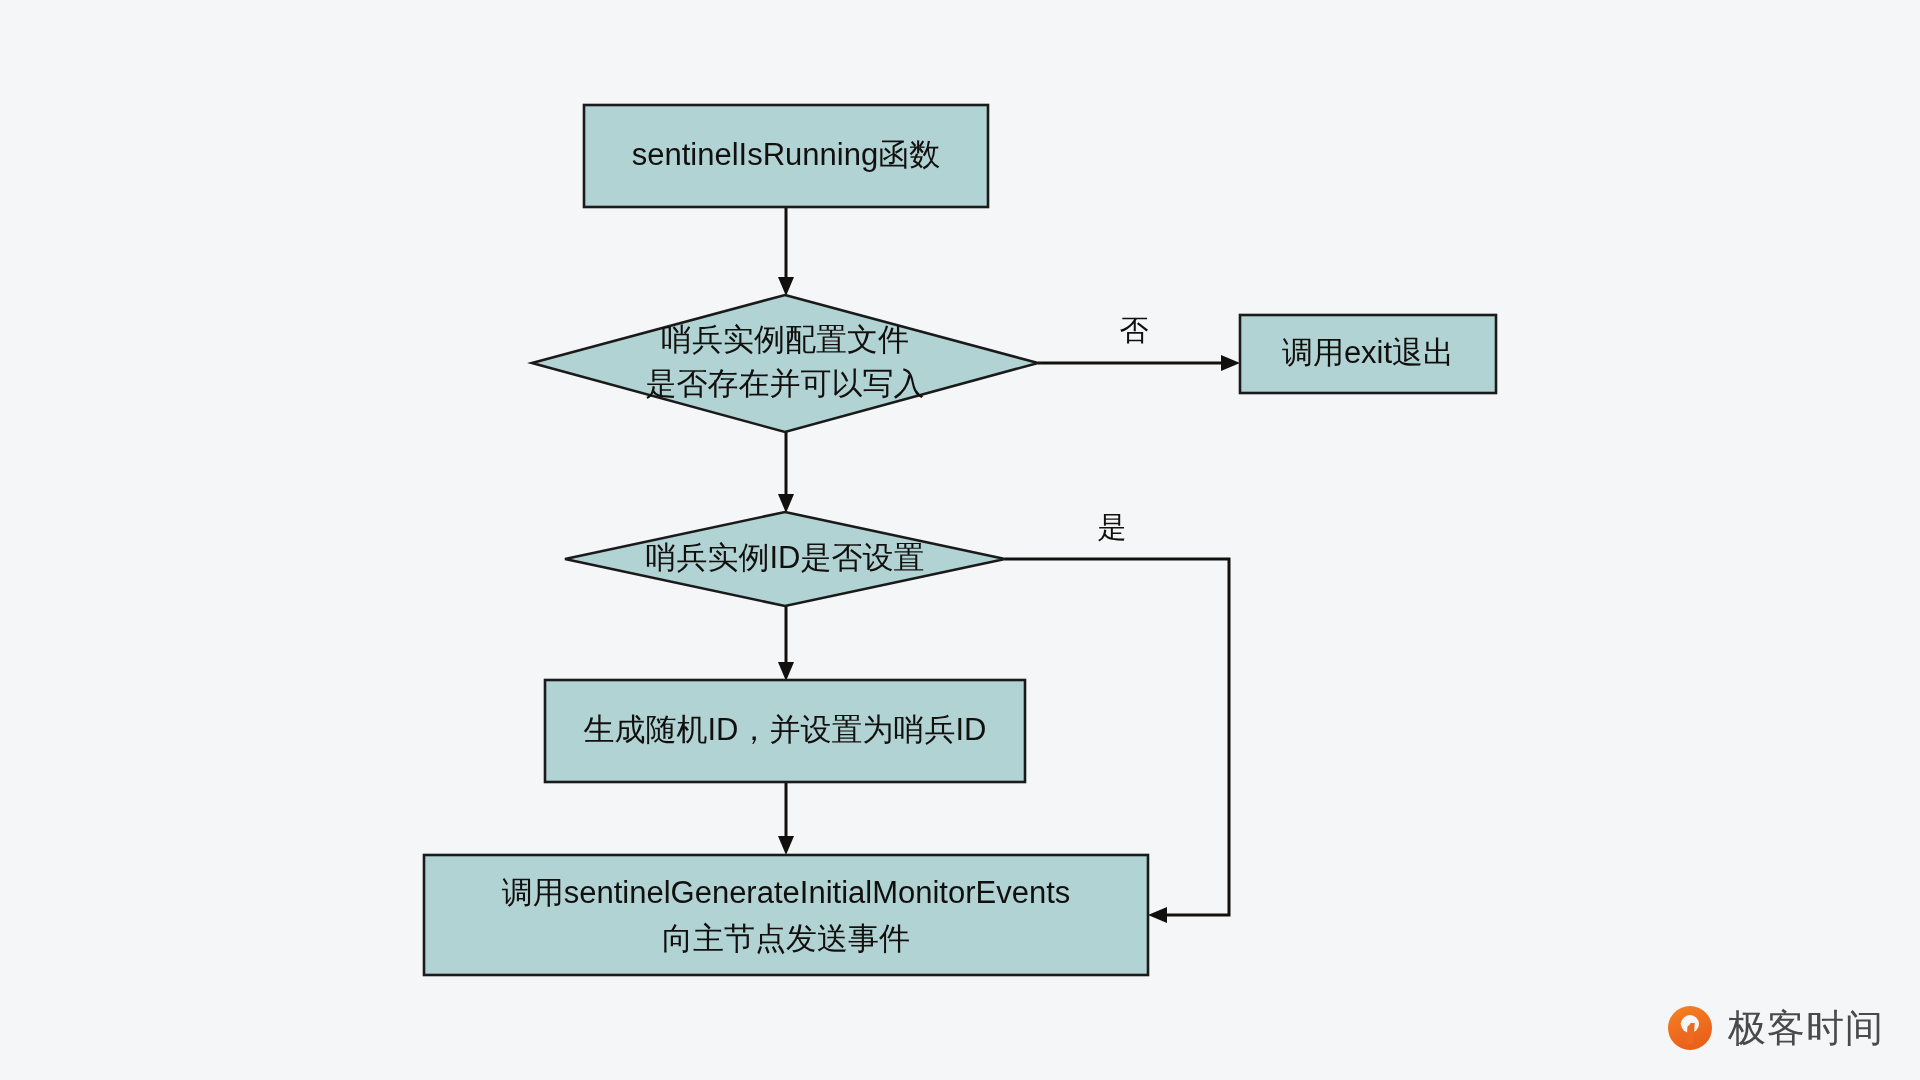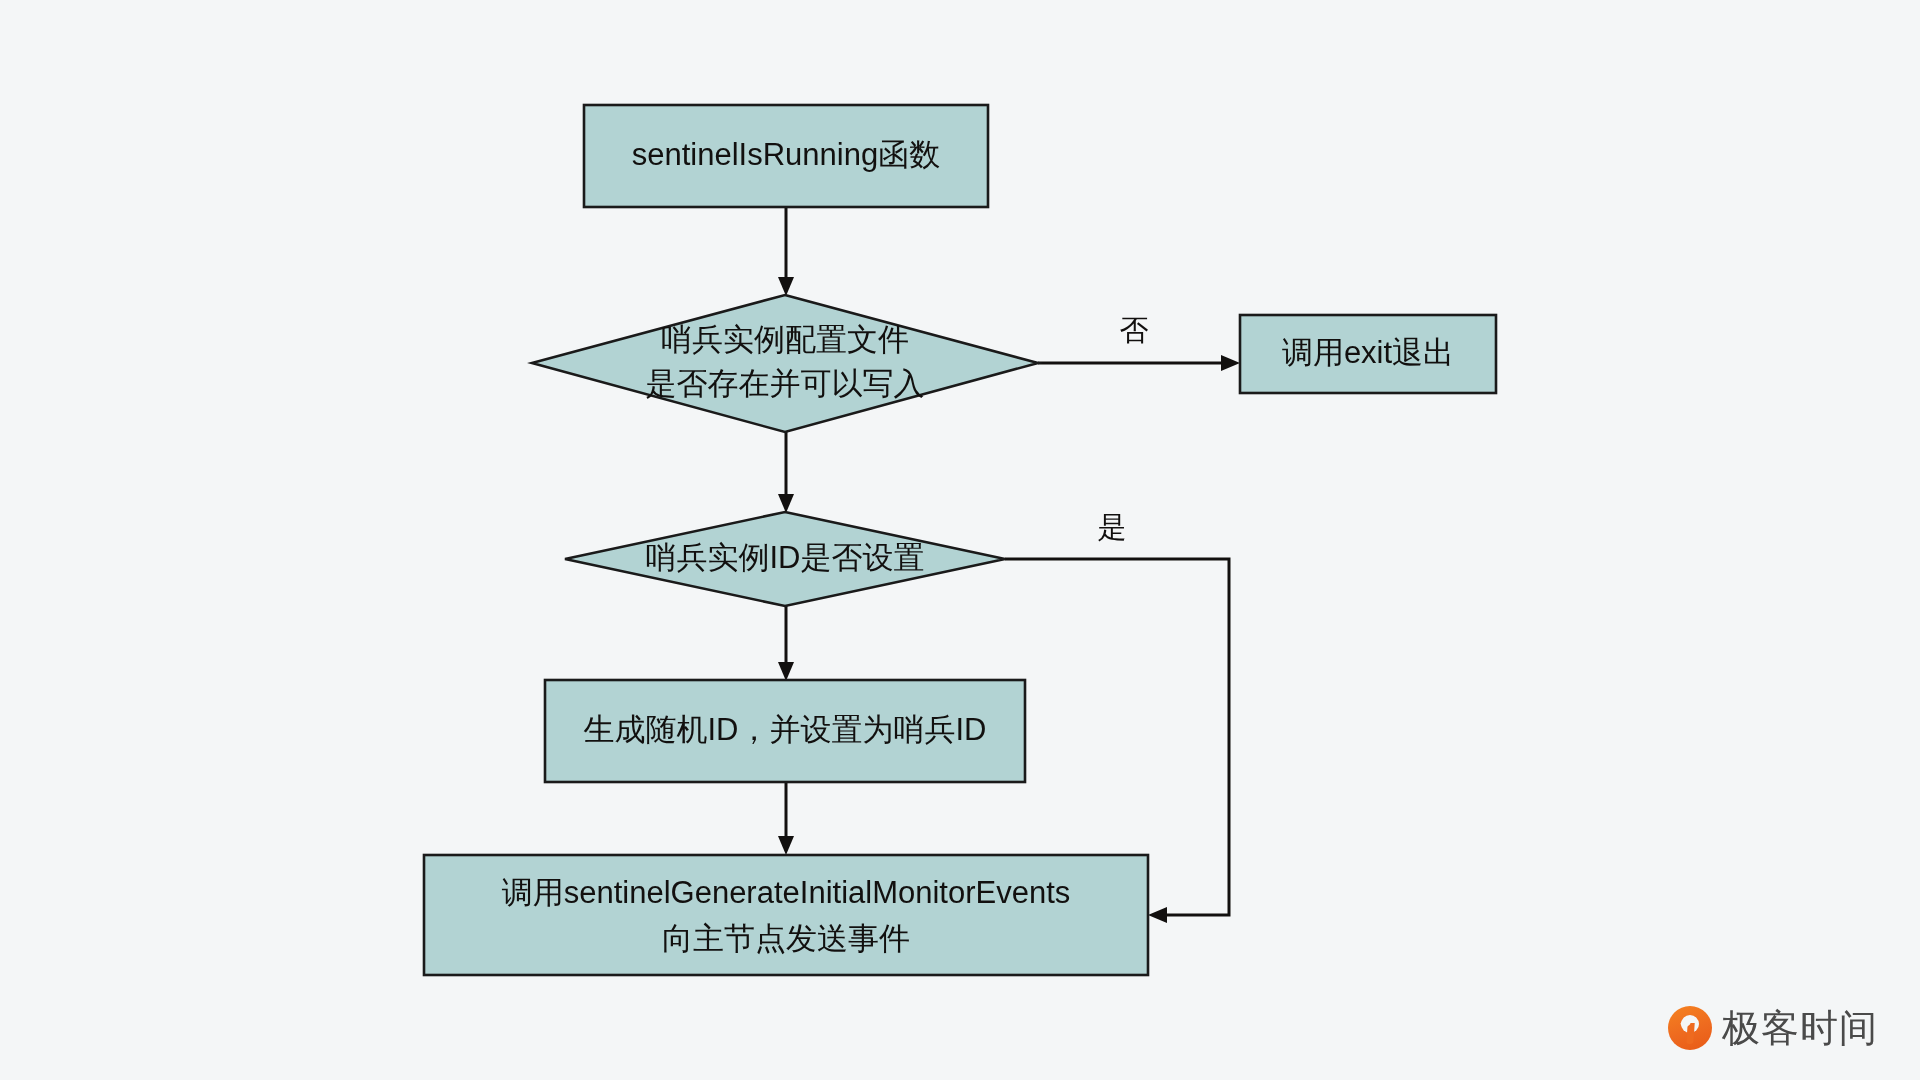--- a/index.html
+++ b/index.html
@@ -107,20 +107,21 @@
     transform: rotate(-38deg);
     border-radius: 2px;
   }
   #brand-logo .wordmark {
     font-family: "Liberation Sans", "DejaVu Sans", sans-serif;
     font-size: 38px;
     letter-spacing: 1px;
     color: #4a4a4a;
     white-space: nowrap;
     line-height: 1;
+    margin-left: 6px;
   }
 </style>
 </head>
 <body>
 
 <div id="canvas-root">
 
   <svg class="flow" viewBox="0 0 1920 1080">
 
     <g>

